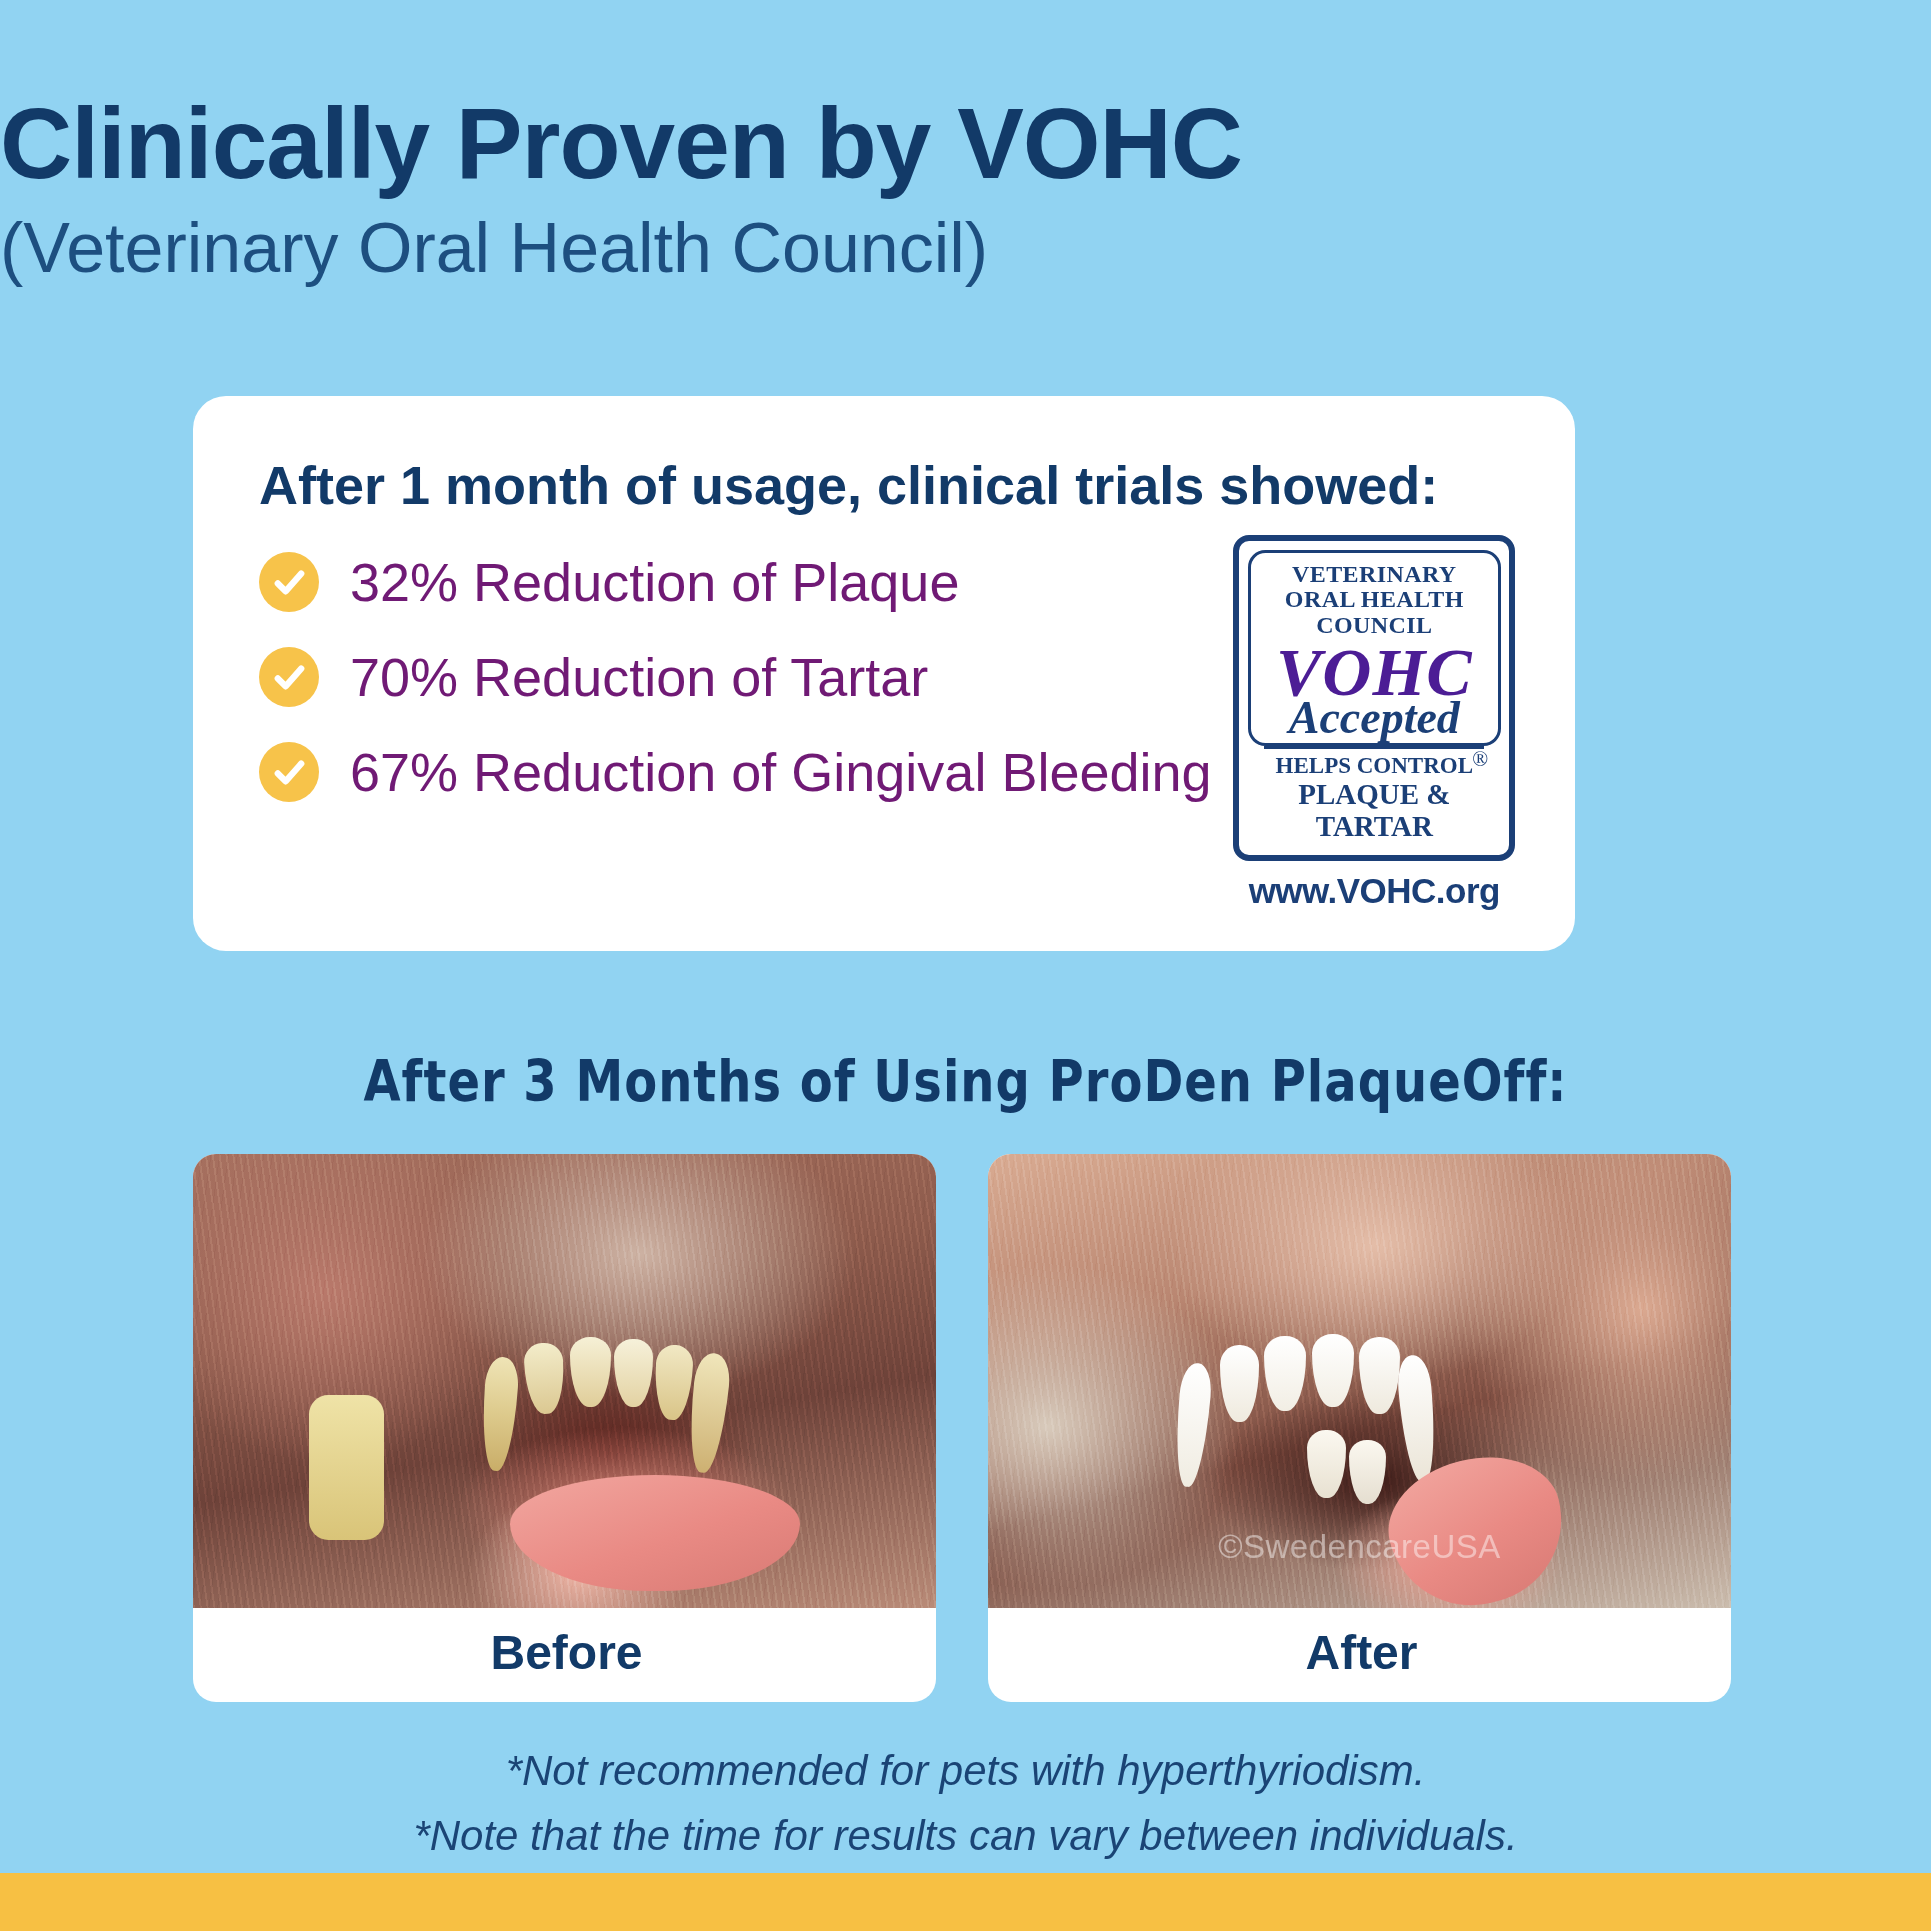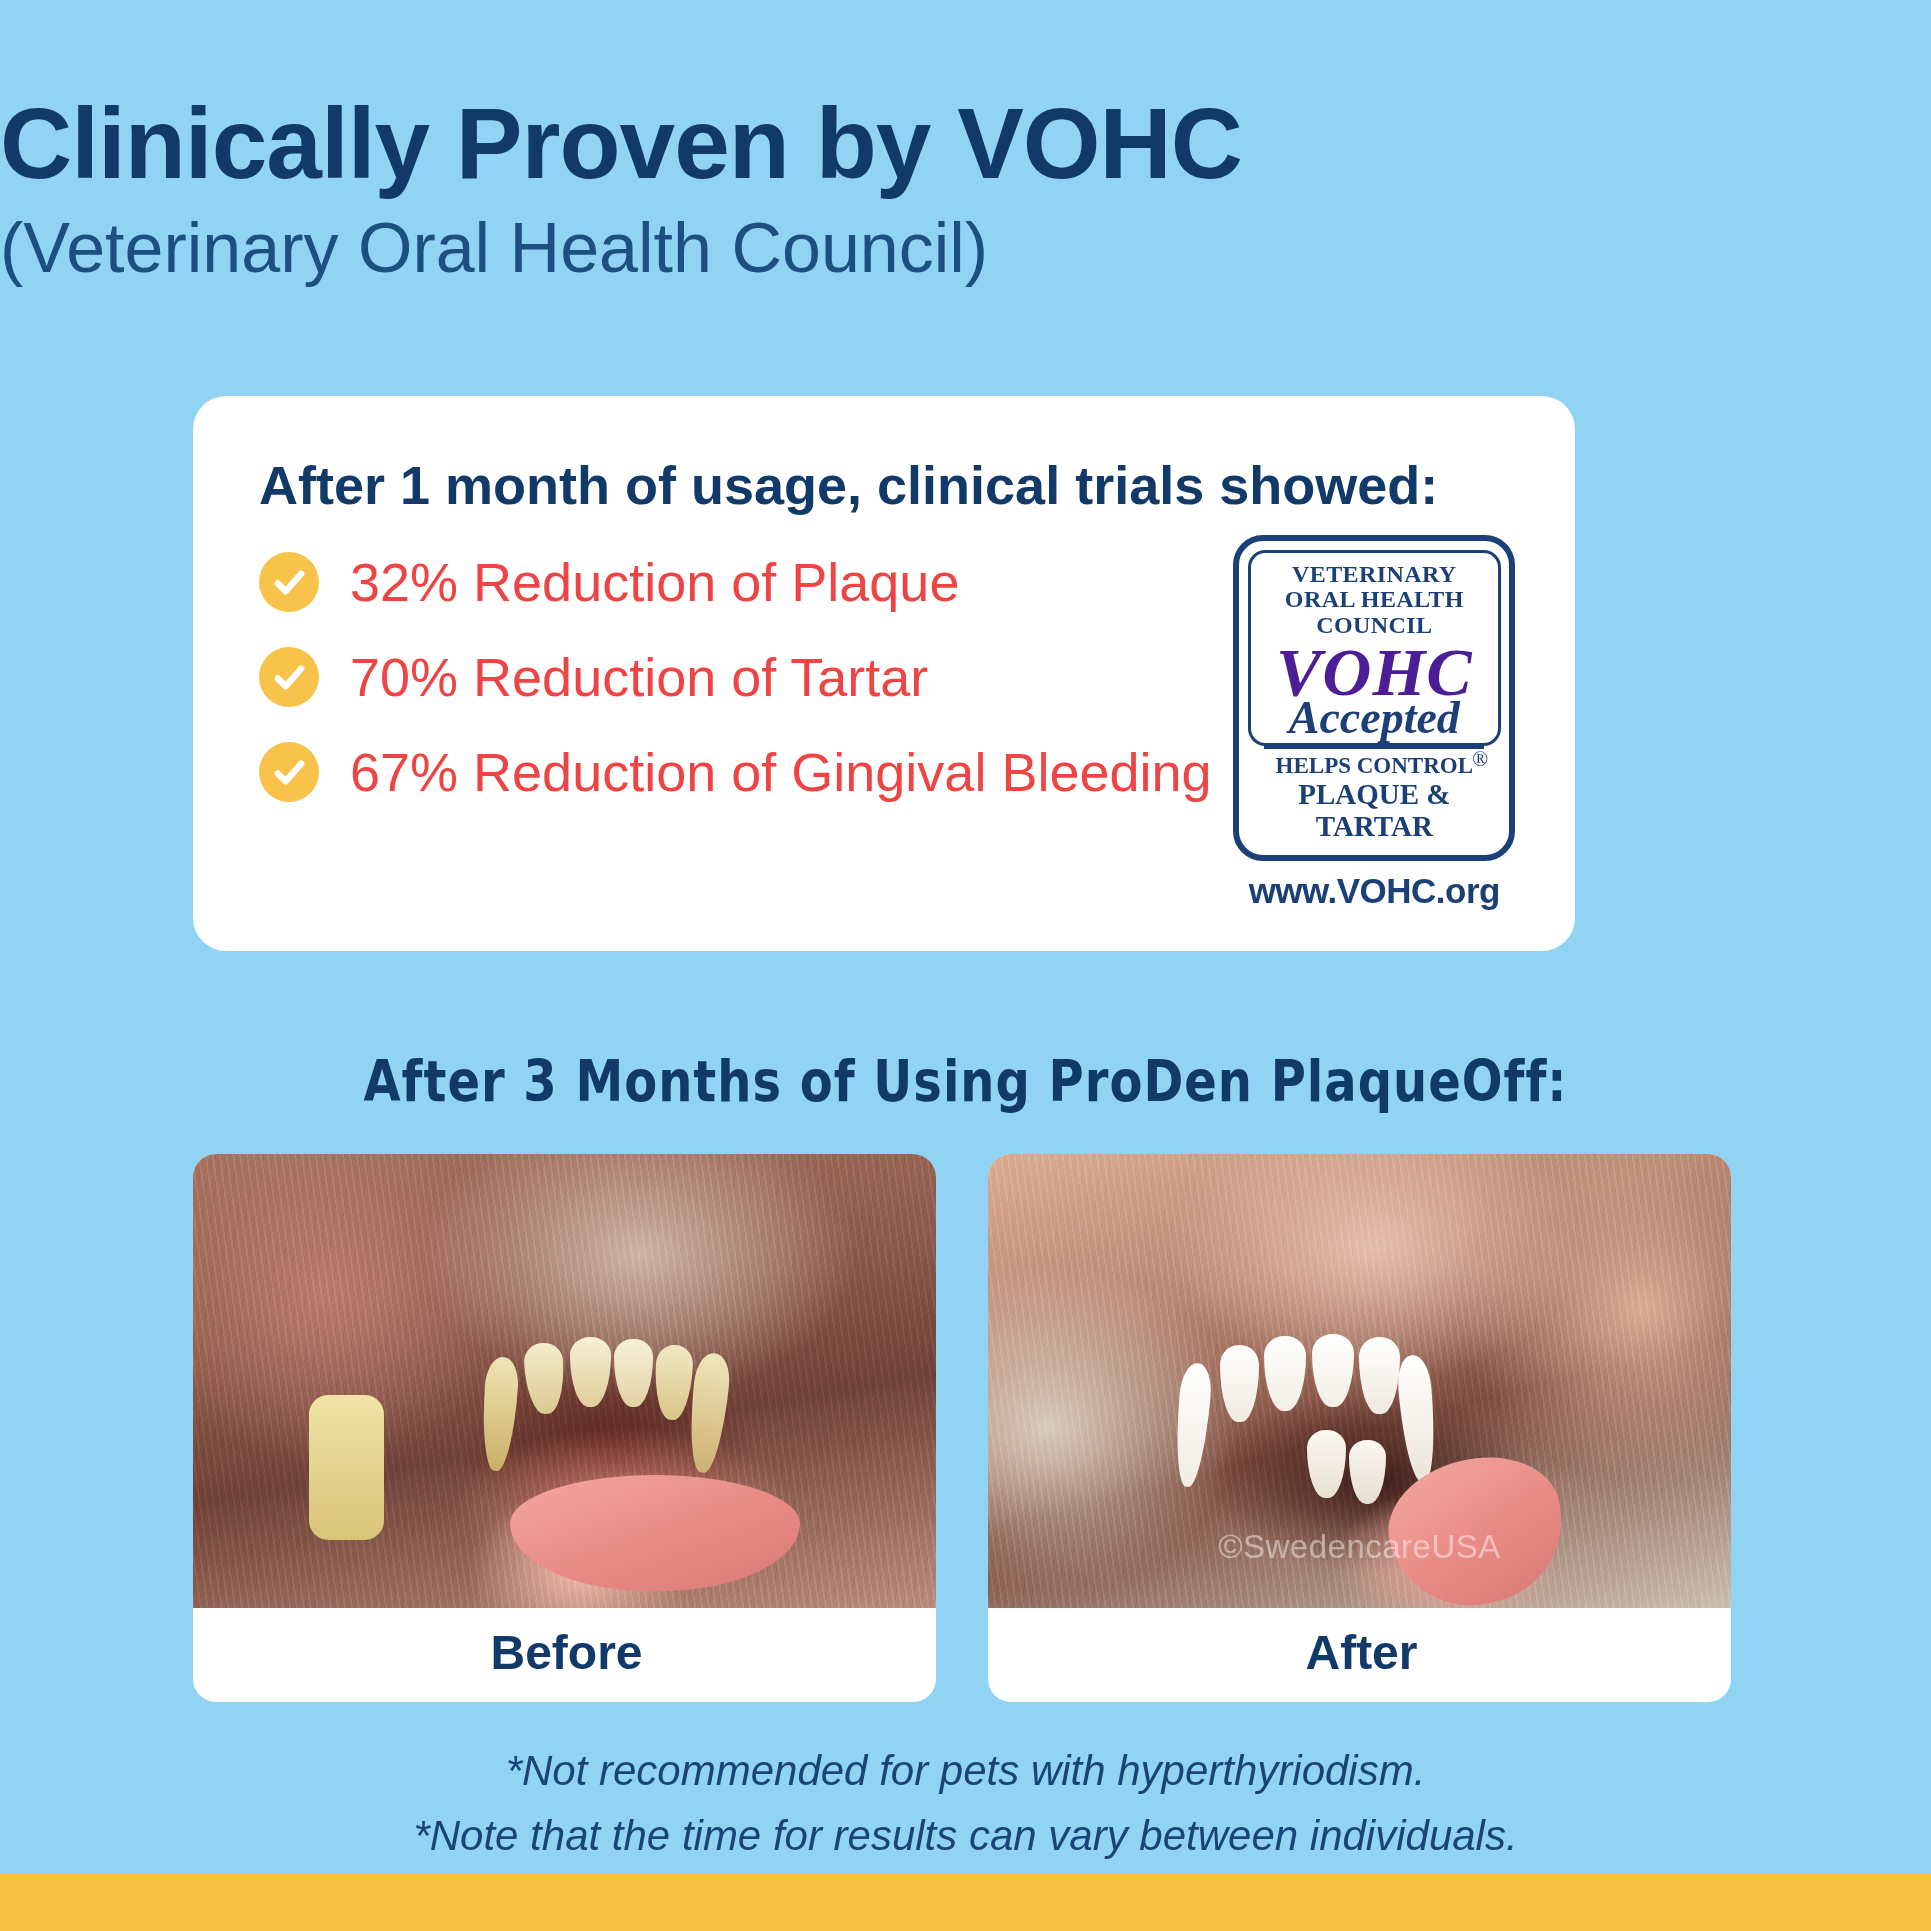--- a/index.html
+++ b/index.html
@@ -90,36 +90,36 @@
     background: #f7c34a;
     display: flex;
     align-items: center;
     justify-content: center;
     margin-right: 31px;
   }
   .check-badge svg { display: block; }
   .stat-label {
     font-size: 54px;
     font-weight: 400;
-    color: #ef4444;
+    color: #701a75;
     line-height: 1.05;
     white-space: nowrap;
   }
 
   
   .vohc-seal {
     flex: 0 0 auto;
     width: 282px;
     margin-top: -17.4px;
     margin-right: 7.7px;
     text-align: center;
   }
   .seal-box {
     border: 6.8px solid #1b3f77;
-    border-radius: 30px;
+    border-radius: 16px;
     padding: 15.4px 9.7px 13.5px 9.7px;
     position: relative;
     background: #ffffff;
   }
   .seal-inner-frame {
     position: absolute;
     left: 8.7px; right: 8.7px; top: 8.7px;
     height: 190px;
     border: 3.9px solid #1b3f77;
     border-radius: 17.4px;

